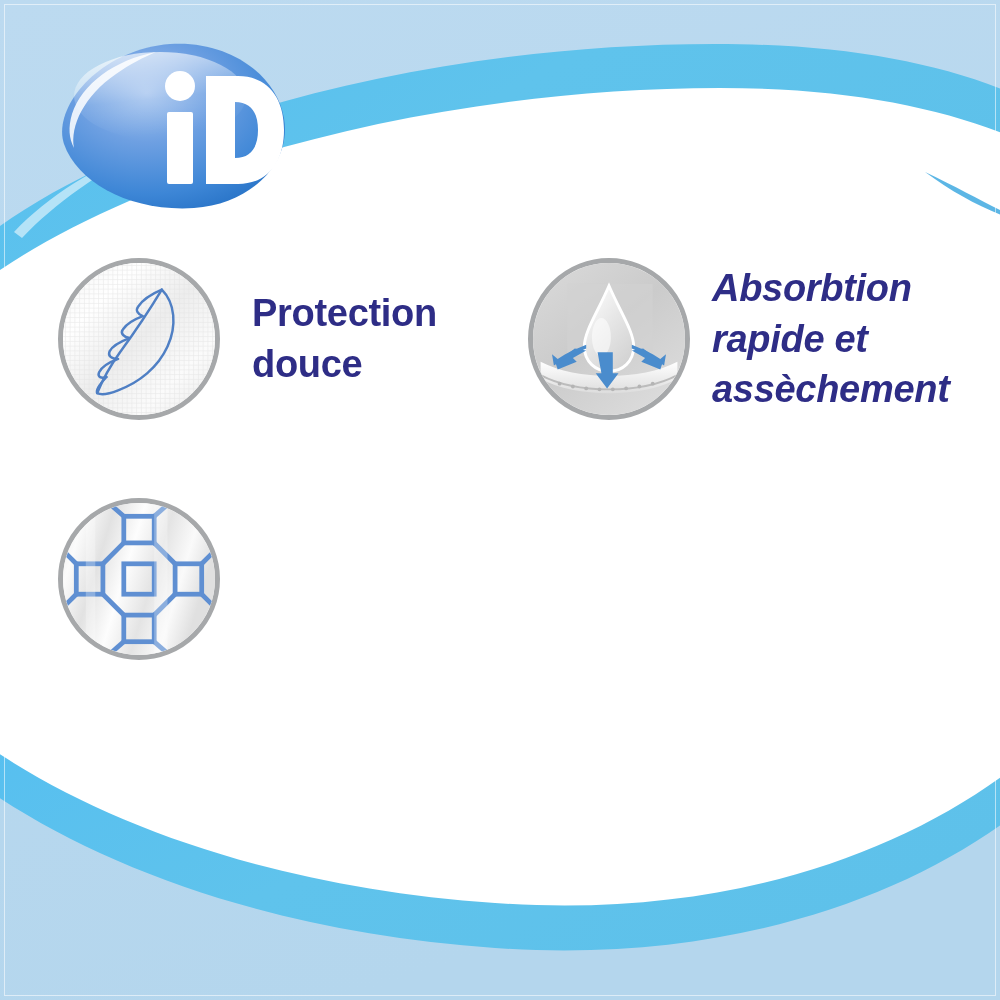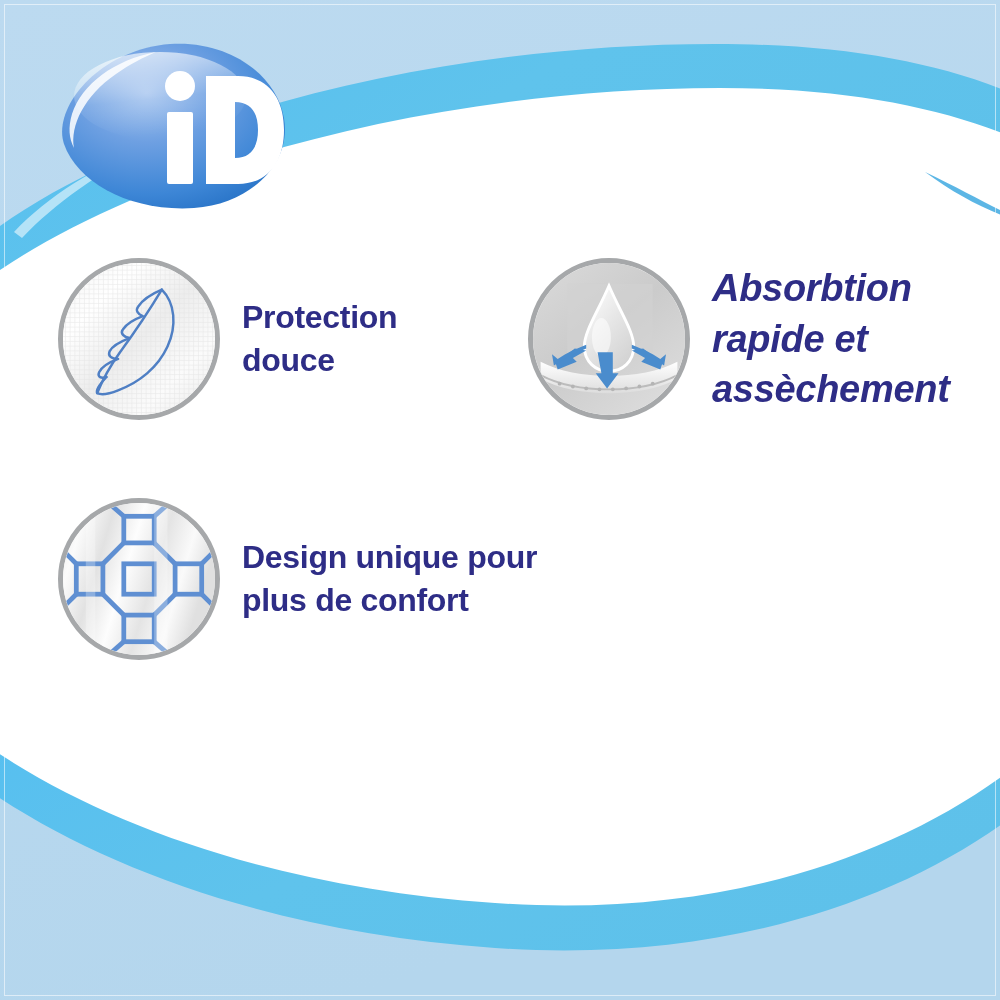--- a/index.html
+++ b/index.html
@@ -65,24 +65,24 @@
     border-radius: 50%;
     position: relative;
     overflow: hidden;
     border: 5px solid #a6a8aa;
     box-sizing: border-box;
     background: #f4f4f4;
   }
   .icon-circle svg { display:block; width:100%; height:100%; }
 
   .feature-label {
-    margin-left: 22px;
+    margin-left: 32px;
     color: #2e2d86;
     font-weight: bold;
-    font-size: 32px;
+    font-size: 38px;
     line-height: 1.33;
     letter-spacing: -0.3px;
     white-space: pre-line;
   }
   #feature-1 .feature-label { margin-left: 22px; font-size: 38px; font-style: italic; }
 </style>
 </head>
 <body>
 
 <div id="poster">
@@ -331,17 +331,15 @@
           <line x1="64" y1="146" x2="48" y2="160"></line>
           <line x1="96" y1="146" x2="112" y2="160"></line>
         </g>
 
         <g opacity="0.28">
           <rect x="24" y="0" width="10" height="160" fill="#ffffff"></rect>
           <rect x="96" y="0" width="14" height="160" fill="#ffffff"></rect>
         </g>
       </svg>
     </div>
-    <div class="feature-label">Design unique pour
-plus de confort</div>
   </div>
 
 </div>
 
 </body></html>

